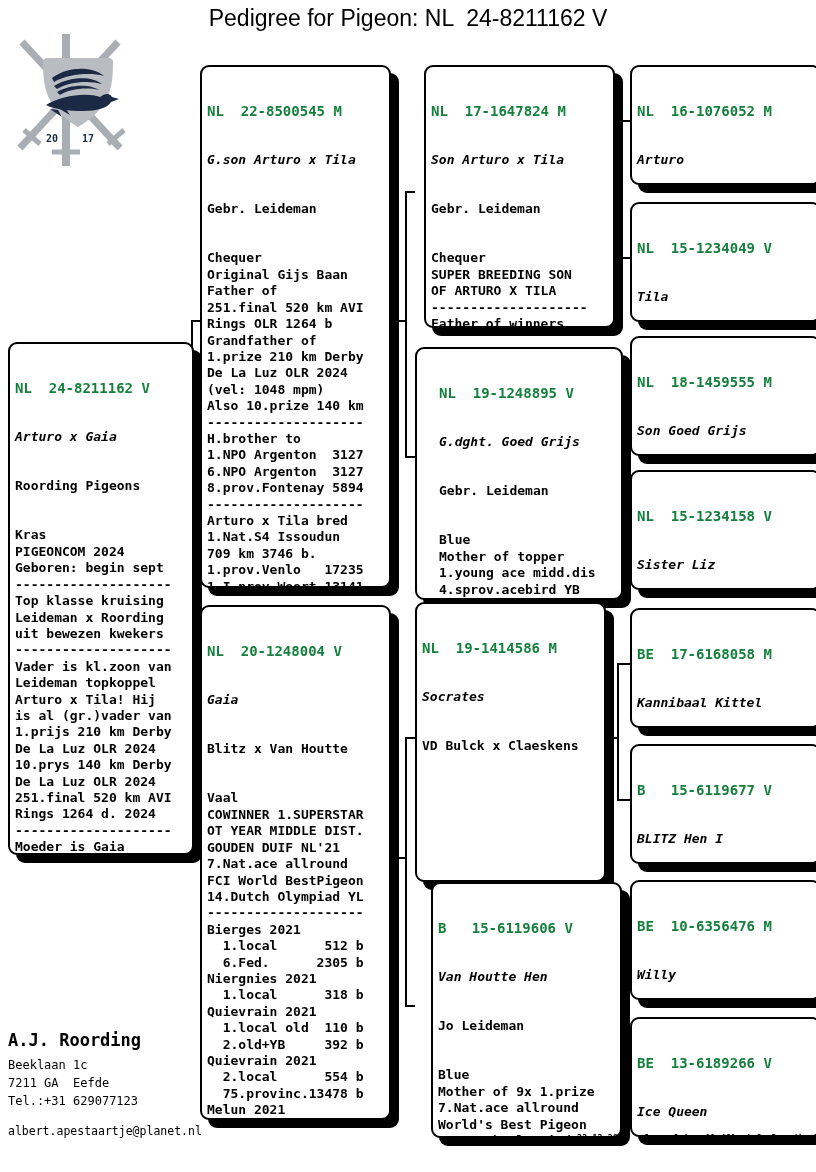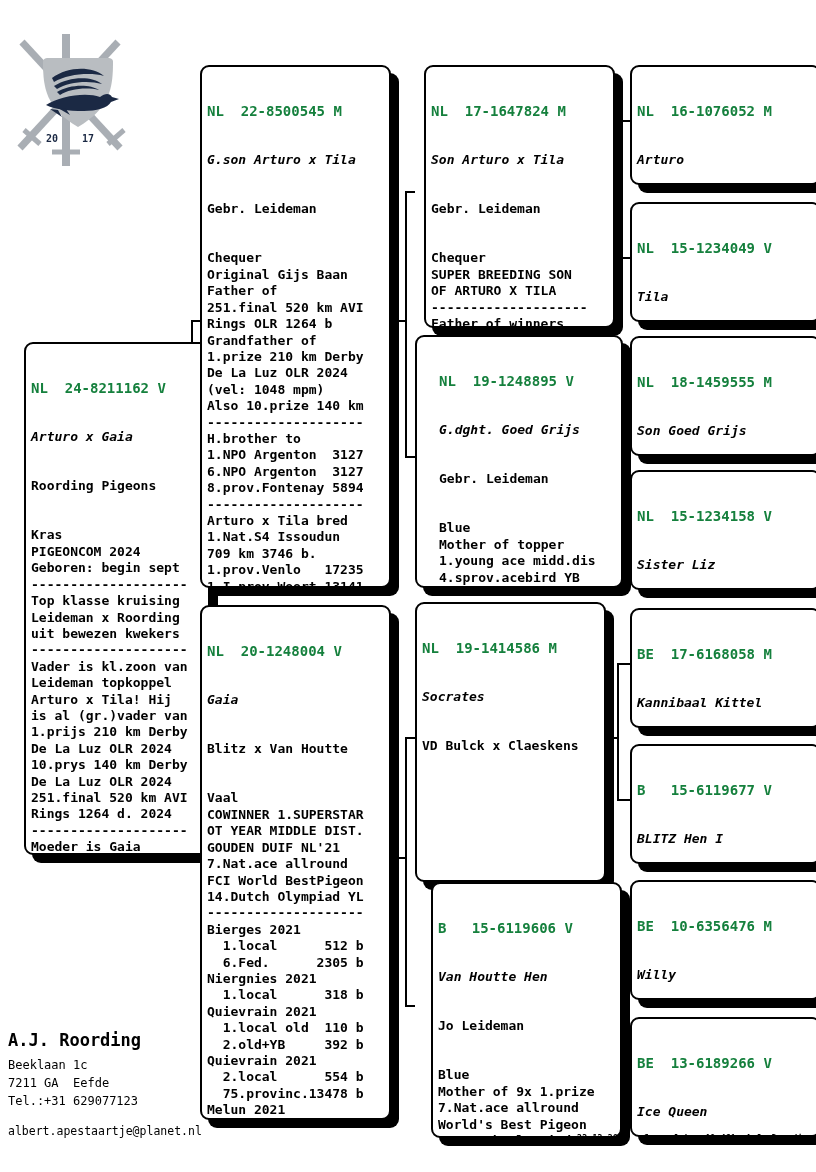--- a/index.html
+++ b/index.html
@@ -9,25 +9,25 @@
          font-family:"Liberation Sans",sans-serif;font-size:23px;white-space:pre;}
   .pbox{position:absolute;background:#fff;border:2px solid #000;border-radius:9px;
         box-shadow:8px 8px 0 #000;padding:3px 5px;overflow:hidden;
         font-weight:bold;font-size:13px;line-height:16.4px;white-space:pre;}
   .ring{color:#15803d;font-size:14px;white-space:pre;}
   .bname{font-style:italic;white-space:pre;}
   .bowner{white-space:pre;}
   .bdetails{white-space:pre;}
   .cl{position:absolute;background:#000;}
   
-  #box-main{left:8px;top:342px;width:172px;height:503px;margin-left:16px;}
+  #box-main{left:8px;top:342px;width:172px;height:503px;}
   #box-f{left:200px;top:65px;width:177px;height:513px;}
   #box-m{left:200px;top:605px;width:177px;height:505px;}
   #box-ff{left:415px;top:65px;width:177px;height:253px;margin-left:9px;}
-  #box-fm{left:415px;top:335px;width:177px;height:243px;padding-left:22px;}
+  #box-fm{left:415px;top:347px;width:177px;height:243px;padding-left:22px;}
   #box-mf{left:415px;top:602px;width:177px;height:270px;}
   #box-mm{left:415px;top:882px;width:177px;height:246px;margin-left:16px;}
   #box-fff{left:630px;top:65px;width:177px;height:110px;}
   #box-ffm{left:630px;top:202px;width:177px;height:110px;}
   #box-fmf{left:630px;top:336px;width:177px;height:110px;}
   #box-fmm{left:630px;top:470px;width:177px;height:110px;}
   #box-mff{left:630px;top:608px;width:177px;height:110px;}
   #box-mfm{left:630px;top:744px;width:177px;height:110px;}
   #box-mmf{left:630px;top:880px;width:177px;height:110px;}
   #box-mmm{left:630px;top:1017px;width:177px;height:110px;}
@@ -37,20 +37,21 @@
   .owner-email{position:absolute;left:8px;top:1124px;font-size:11.5px;white-space:pre;}
   .footer{position:absolute;right:4px;top:1133px;font-size:8.5px;font-weight:bold;
           font-style:italic;white-space:pre;}
   .logo{position:absolute;left:8px;top:26px;}
 </style>
 </head>
 <body>
 
 <div id="page">
 
+  <div class="title">Pedigree for Pigeon: NL  24-8211162 V</div>
 
   <svg class="logo" width="132" height="148" viewBox="0 0 132 148">
     <g stroke="#a9aeb4" fill="none">
       <line x1="58" y1="8" x2="58" y2="140" stroke-width="8"></line>
       <line x1="14" y1="16" x2="112" y2="122" stroke-width="7"></line>
       <line x1="110" y1="16" x2="12" y2="122" stroke-width="7"></line>
       <line x1="44" y1="126" x2="72" y2="126" stroke-width="5"></line>
       <line x1="16" y1="104" x2="32" y2="118" stroke-width="5"></line>
       <line x1="116" y1="104" x2="100" y2="118" stroke-width="5"></line>
     </g>

